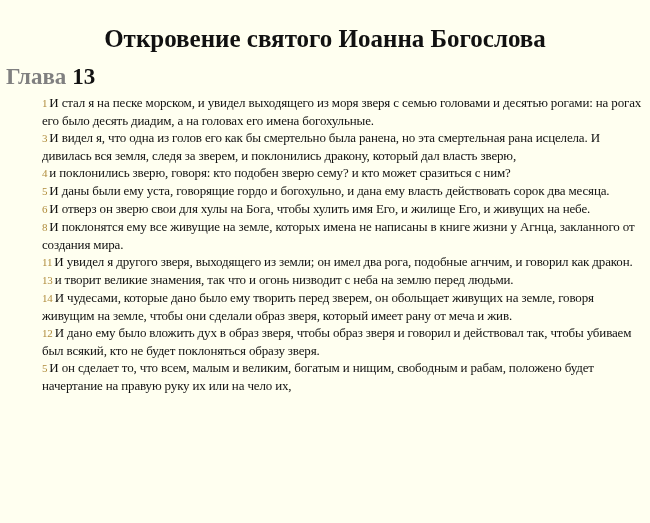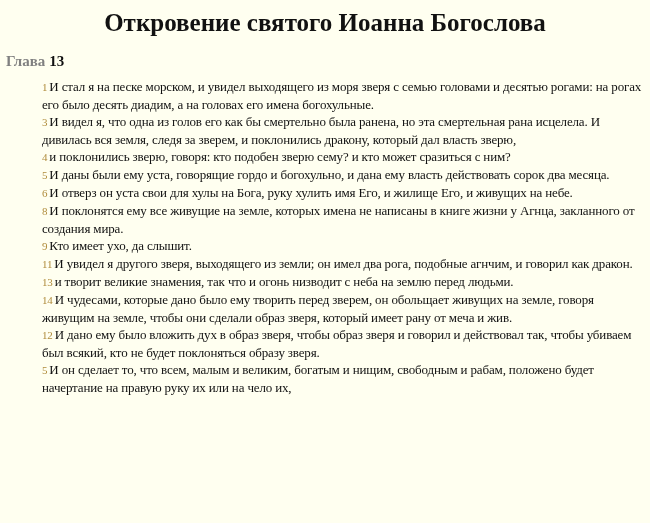--- a/index.html
+++ b/index.html
@@ -13,33 +13,33 @@
       background: #fffff0;
       color: #111111;
       font-family: "Liberation Serif", "DejaVu Serif", serif;
     }
     .page {
       padding: 0 6px 0 6px;
       box-sizing: border-box;
     }
     h1.book-title {
       margin: 0;
-      padding-top: 8px;
+      padding-top: 24px;
       height: 36px;
       text-align: center;
       font-size: 25px;
       font-weight: bold;
       line-height: 30px;
       letter-spacing: 0;
     }
     h2.chapter {
       margin: 0;
       padding-top: 6px;
       height: 26px;
-      font-size: 15px;
+      font-size: 23px;
       font-weight: bold;
       line-height: 22px;
     }
     h2.chapter .label {
       color: #808080;
     }
     h2.chapter .num {
       color: #111111;
     }
     .verses {
@@ -67,23 +67,22 @@
   <h2 class="chapter">
     <span class="label">Глава</span>
     <span class="num">13</span>
   </h2>
 
   <div class="verses">
     <span class="verse"><span class="vnum">1</span><span>И стал я на песке морском, и увидел выходящего из моря зверя с семью головами и десятью рогами: на рогах его было десять диадим, а на головах его имена богохульные.</span></span>
     <span class="verse"><span class="vnum">3</span><span>И видел я, что одна из голов его как бы смертельно была ранена, но эта смертельная рана исцелела. И дивилась вся земля, следя за зверем, и поклонились дракону, который дал власть зверю,</span></span>
     <span class="verse"><span class="vnum">4</span><span>и поклонились зверю, говоря: кто подобен зверю сему? и кто может сразиться с ним?</span></span>
     <span class="verse"><span class="vnum">5</span><span>И даны были ему уста, говорящие гордо и богохульно, и дана ему власть действовать сорок два месяца.</span></span>
-    <span class="verse"><span class="vnum">6</span><span>И отверз он уста свои для хулы на Бога, руку хулить имя Его, и жилище Его, и живущих на небе.</span></span>
+    <span class="verse"><span class="vnum">6</span><span>И отверз он зверю свои для хулы на Бога, чтобы хулить имя Его, и жилище Его, и живущих на небе.</span></span>
     <span class="verse"><span class="vnum">8</span><span>И поклонятся ему все живущие на земле, которых имена не написаны в книге жизни у Агнца, закланного от создания мира.</span></span>
-    <span class="verse"><span class="vnum">9</span><span>Кто имеет ухо, да слышит.</span></span>
     <span class="verse"><span class="vnum">11</span><span>И увидел я другого зверя, выходящего из земли; он имел два рога, подобные агнчим, и говорил как дракон.</span></span>
     <span class="verse"><span class="vnum">13</span><span>и творит великие знамения, так что и огонь низводит с неба на землю перед людьми.</span></span>
     <span class="verse"><span class="vnum">14</span><span>И чудесами, которые дано было ему творить перед зверем, он обольщает живущих на земле, говоря живущим на земле, чтобы они сделали образ зверя, который имеет рану от меча и жив.</span></span>
     <span class="verse"><span class="vnum">12</span><span>И дано ему было вложить дух в образ зверя, чтобы образ зверя и говорил и действовал так, чтобы убиваем был всякий, кто не будет поклоняться образу зверя.</span></span>
     <span class="verse"><span class="vnum">5</span><span>И он сделает то, что всем, малым и великим, богатым и нищим, свободным и рабам, положено будет начертание на правую руку их или на чело их,</span></span>
 
   </div>
 </div>
 
 </body></html>

